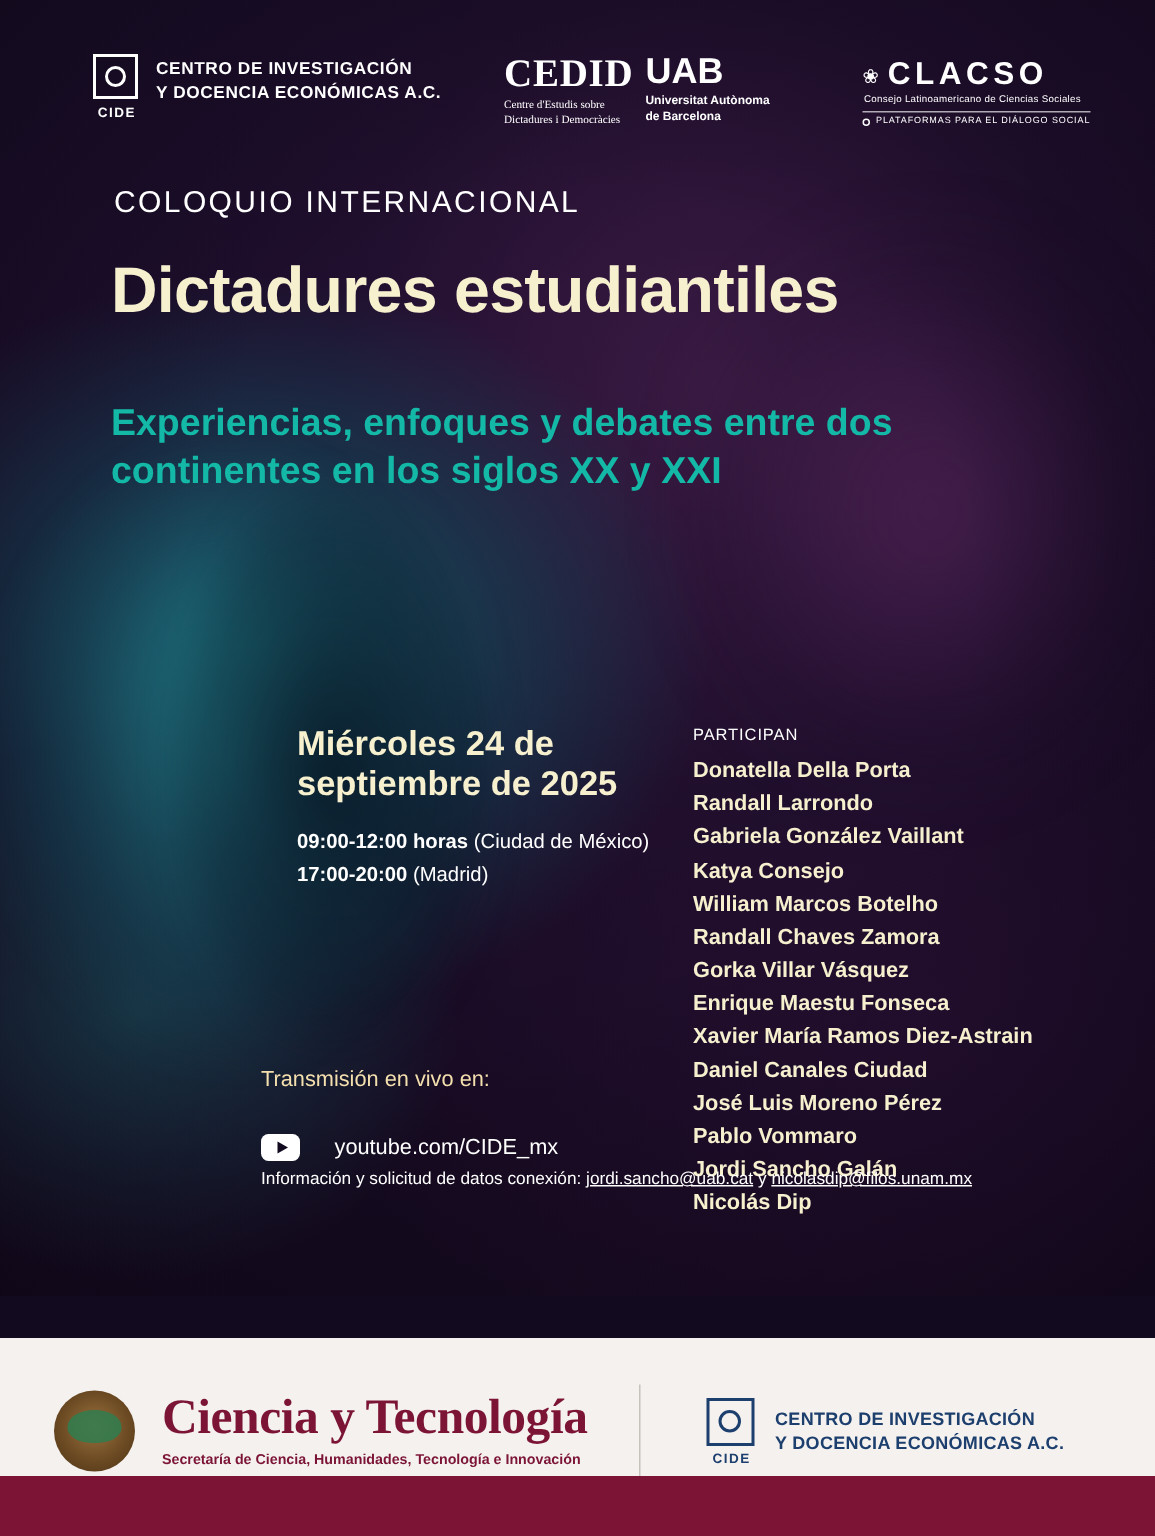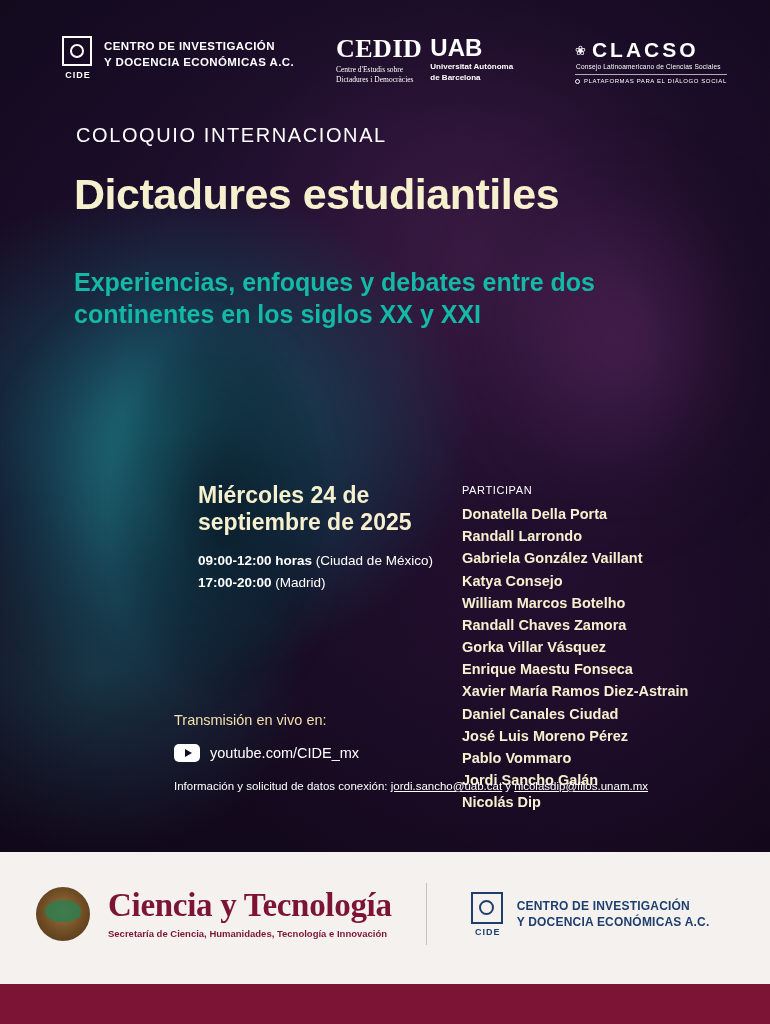--- a/index.html
+++ b/index.html
@@ -103,21 +103,21 @@
   }
 
   
   .date-block { position: absolute; left: 174px; top: 482px; width: 260px; margin-left: 24px; }
   .date-main { color: #f6f0cf; font-size: 23px; font-weight: 800; line-height: 1.18; }
   .times { margin-top: 14px; color: #ffffff; font-size: 13.5px; line-height: 1.6; }
   .times b { font-weight: 700; }
 
   .live { position: absolute; left: 174px; top: 712px; }
   .live-label { color: #f4dfae; font-size: 14.5px; }
-  .live-row { display: flex; align-items: center; gap: 10px; margin-top: 16px; }
+  .live-row { display: flex; align-items: center; gap: 23px; margin-top: 28px; }
   .yt {
     width: 26px; height: 18px; background: #ffffff; border-radius: 5px;
     display: flex; align-items: center; justify-content: center;
   }
   .yt i {
     width: 0; height: 0; border-left: 7px solid #120a1e;
     border-top: 4.5px solid transparent; border-bottom: 4.5px solid transparent;
     margin-left: 2px;
   }
   .live-url { color: #ffffff; font-size: 14.5px; }
@@ -130,21 +130,21 @@
 
   
   .contact {
     position: absolute; left: 174px; top: 780px; right: 60px;
     color: #ffffff; font-size: 11.5px;
   }
   .contact a { color: #ffffff; text-decoration: underline; }
 
   
   .footer {
-    position: absolute; left: 0; right: 0; bottom: 0; height: 172px;
+    position: absolute; left: 0; right: 0; bottom: 0; height: 132px;
     background: #f4f1ef;
   }
   .footer-inner {
     height: 124px; display: flex; align-items: center; padding-left: 36px; gap: 18px;
   }
   .eagle {
     width: 54px; height: 54px; border-radius: 50%;
     background: radial-gradient(circle at 50% 45%, #9a7340 0%, #6d4b23 55%, #4a3316 100%);
     position: relative; flex: none;
   }

